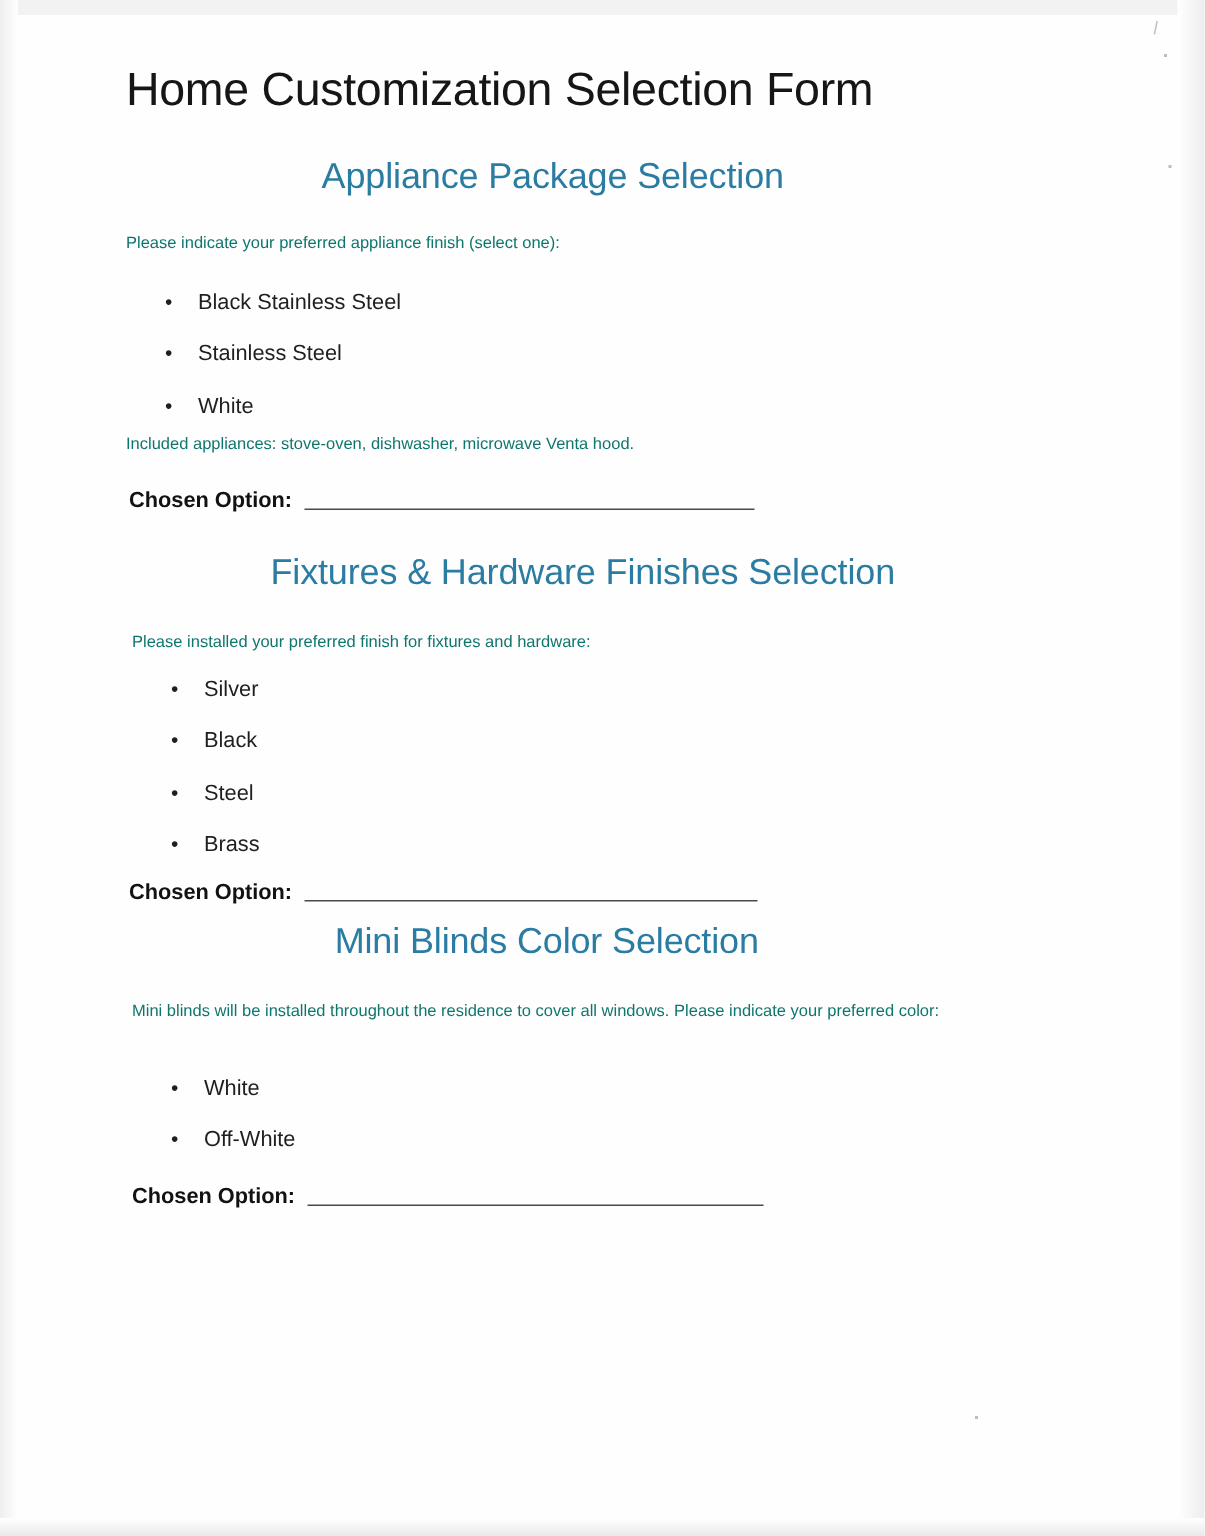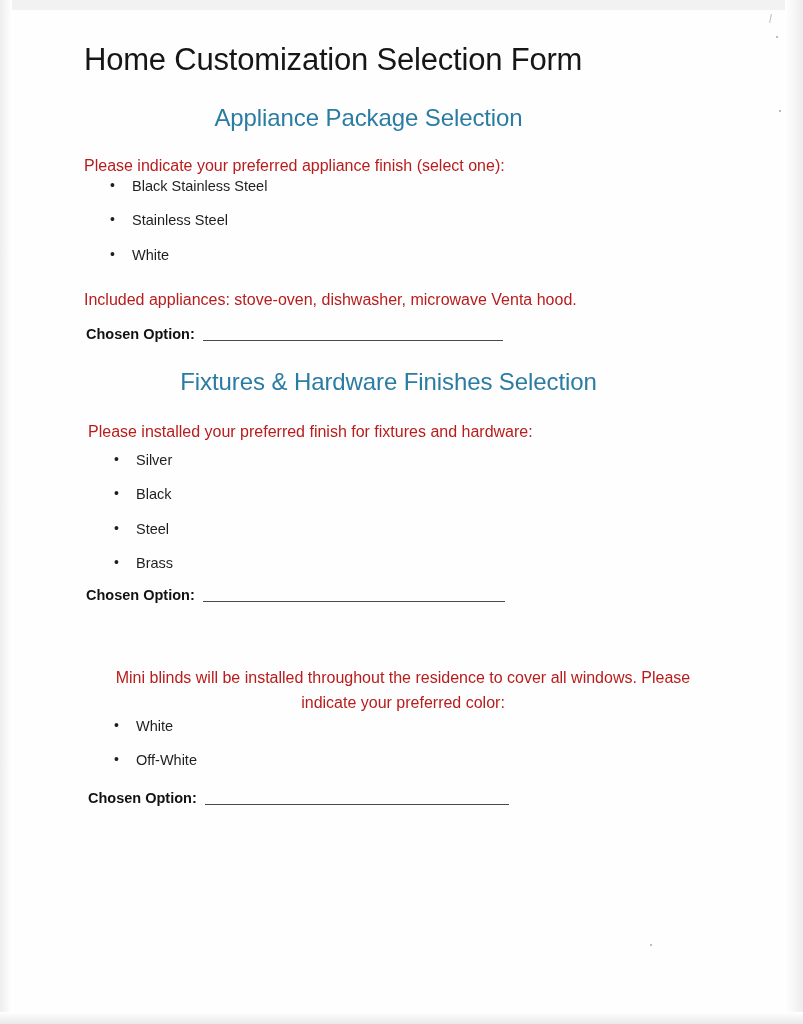--- a/index.html
+++ b/index.html
@@ -71,25 +71,24 @@
   }
   .section-heading {
     color: #2b7ca3;
     font-size: 24px;
     font-weight: 400;
     letter-spacing: -0.1px;
     text-align: center;
     margin: 0;
   }
   .para {
-    font-size: 16px;
+    font-size: 11px;
     line-height: 1.55;
-    color: #b91c1c;
-    margin: 0;
-    text-align: center;
+    color: #0f766e;
+    margin: 0;
   }
   ul.options {
     margin: 0;
     padding: 0 0 0 0;
     list-style: none;
   }
   ul.options li {
     font-size: 14.5px;
     color: #1f1f1f;
     position: relative;
@@ -100,38 +99,38 @@
   ul.options li::before {
     content: "\2022";
     position: absolute;
     left: 26px;
     top: -1px;
     font-size: 14px;
     color: #1f1f1f;
   }
   .chosen-row {
     display: flex;
-    align-items: center;
+    align-items: flex-start;
     font-size: 14.5px;
   }
   .chosen-label {
     font-weight: bold;
     color: #121212;
     white-space: nowrap;
   }
   .chosen-line {
     display: inline-block;
     margin-left: 8px;
     border-bottom: 1px solid #4a4a4a;
     height: 13px;
   }
   .sec1 { position: absolute; left: 0; top: 104px; width: 803px; }
   .sec1 .section-heading { margin-left: 84px; margin-right: 150px; }
   .sec1 .para { position: absolute; left: 84px; top: 50px; }
-  .sec1 ul.options { position: absolute; left: 84px; top: 74px; }
+  .sec1 ul.options { position: absolute; left: 84px; top: 90px; }
   .sec1 .para2 { position: absolute; left: 84px; top: 184px; }
   .sec1 .chosen-row { position: absolute; left: 86px; top: 222px; }
 
   .sec2 { position: absolute; left: 0; top: 368px; width: 803px; }
   .sec2 .section-heading { margin-left: 84px; margin-right: 110px; }
   .sec2 .para { position: absolute; left: 88px; top: 52px; }
   .sec2 ul.options { position: absolute; left: 88px; top: 84px; }
   .sec2 .chosen-row { position: absolute; left: 86px; top: 219px; }
 
   .sec3 { position: absolute; left: 0; top: 614px; width: 803px; }
@@ -181,20 +180,21 @@
         <li>Steel</li>
         <li>Brass</li>
       </ul>
       <div class="chosen-row">
         <span class="chosen-label">Chosen Option:</span>
         <span class="chosen-line" style="width:302px;"></span>
       </div>
     </div>
 
     <div class="sec3">
+      <h2 class="section-heading">Mini Blinds Color Selection</h2>
       <p class="para">Mini blinds will be installed throughout the residence to cover all windows. Please indicate your preferred color:</p>
       <ul class="options">
         <li>White</li>
         <li>Off-White</li>
       </ul>
       <div class="chosen-row">
         <span class="chosen-label">Chosen Option:</span>
         <span class="chosen-line" style="width:304px;"></span>
       </div>
     </div>

